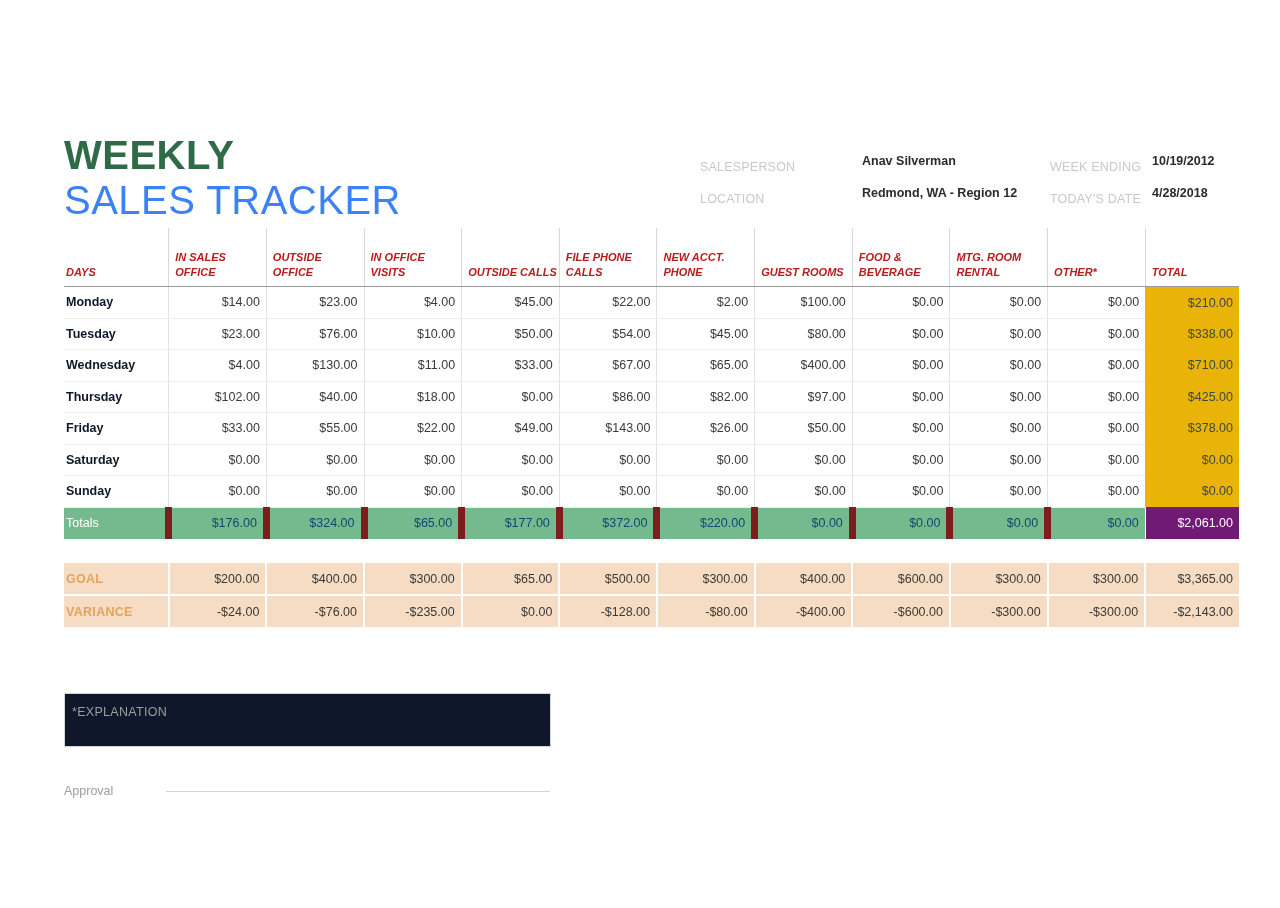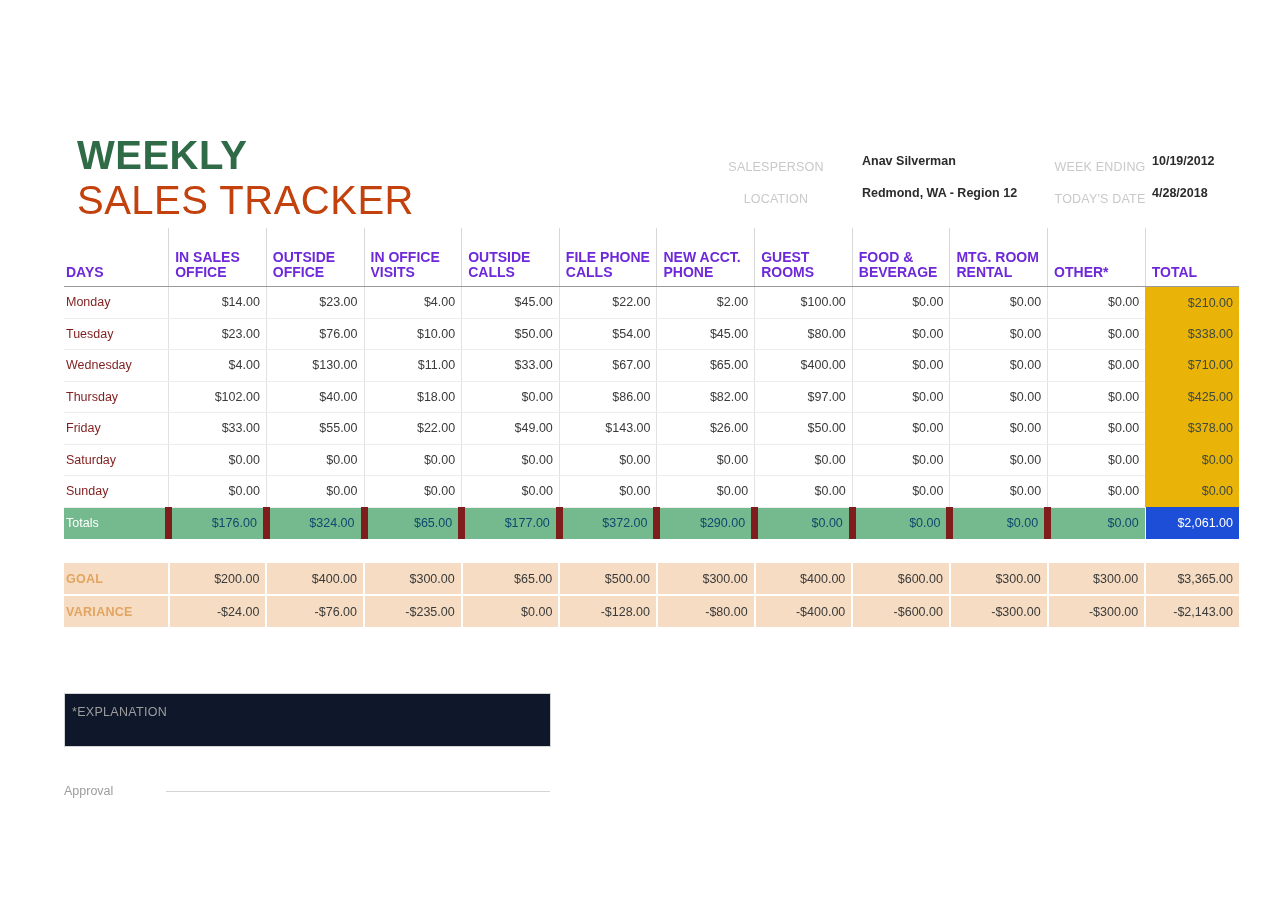--- a/index.html
+++ b/index.html
@@ -36,42 +36,41 @@
   }
   .title-strong {
     font-size: 40px;
     font-weight: bold;
     color: #2e6b46;
     letter-spacing: 0.5px;
   }
   .title-light {
     font-size: 40px;
     font-weight: normal;
-    color: #c2410c;
+    color: #3b82f6;
     letter-spacing: 0.5px;
-    margin-left: 13px;
   }
 
   
   .meta {
     position: absolute;
     top: 145px;
     left: 700px;
     width: 545px;
     font-size: 12.5px;
   }
   .meta-grid {
     display: grid;
     grid-template-columns: 160px 190px 100px 95px;
     grid-template-rows: 32px 32px;
     align-items: center;
   }
   .meta-label {
     color: #c9c9c9;
-    text-align: center;
+    text-align: left;
     padding-right: 8px;
     overflow: hidden;
     white-space: nowrap;
     direction: rtl;
     letter-spacing: 0.2px;
     margin-top: 12px;
   }
   .meta-label > span { direction: ltr; unicode-bidi: bidi-override; }
   .meta-value {
     color: #2b2b2b;
@@ -95,29 +94,30 @@
     font-size: 12.5px;
   }
   table.tracker col.c-days   { width: 104px; }
   table.tracker col.c-data   { width: 97px; }
   table.tracker col.c-total  { width: 93px; }
 
   thead th {
     vertical-align: bottom;
     text-align: left;
     font-weight: bold;
-    color: #6d28d9;
-    font-size: 14px;
+    color: #b91c1c;
+    font-size: 11px;
     line-height: 15px;
     height: 52px;
     padding: 0 0 6px 6px;
     border-left: 1px solid #d8d8d8;
     border-bottom: 1px solid #9a9a9a;
     overflow: hidden;
     position: relative;
+    font-style: italic;
   }
   thead th.days-head {
     border-left: none;
     padding-left: 2px;
   }
   thead th .hdr {
     display: block;
     max-height: 32px;
     overflow: hidden;
   }
@@ -133,22 +133,22 @@
     padding: 0 6px 0 6px;
     text-align: right;
     border-left: 1px solid #e2e2e2;
     border-bottom: 1px solid #ededed;
     color: #3a3a3a;
     font-size: 12.5px;
     white-space: nowrap;
   }
   tbody td.day {
     text-align: left;
-    font-weight: normal;
-    color: #7f1d1d;
+    font-weight: bold;
+    color: #0f172a;
     border-left: none;
     padding-left: 2px;
   }
   tbody td.total-col {
     background: #eab308;
     border-left: none;
     border-bottom: none;
     color: #3d4a40;
   }
 
@@ -158,21 +158,21 @@
     border-left: 7px solid #7f1d1d;
     border-bottom: none;
     height: 31px;
   }
   tbody tr.totals td.day {
     border-left: none;
     font-weight: normal;
     color: #ffffff;
   }
   tbody tr.totals td.total-col {
-    background: #1d4ed8;
+    background: #701a75;
     border-left: 1px solid #ffffff;
     color: #ffffff;
   }
 
   
   .gv-wrap {
     position: absolute;
     left: 64px;
     top: 563px;
     width: 1175px;
@@ -427,21 +427,21 @@
             <td>$0.00</td>
             <td class="total-col">$0.00</td>
           </tr>
           <tr class="totals">
             <td class="day">Totals</td>
             <td>$176.00</td>
             <td>$324.00</td>
             <td>$65.00</td>
             <td>$177.00</td>
             <td>$372.00</td>
-            <td>$290.00</td>
+            <td>$220.00</td>
             <td>$0.00</td>
             <td>$0.00</td>
             <td>$0.00</td>
             <td>$0.00</td>
             <td class="total-col">$2,061.00</td>
           </tr>
         </tbody>
     </table>
   </div>
 

